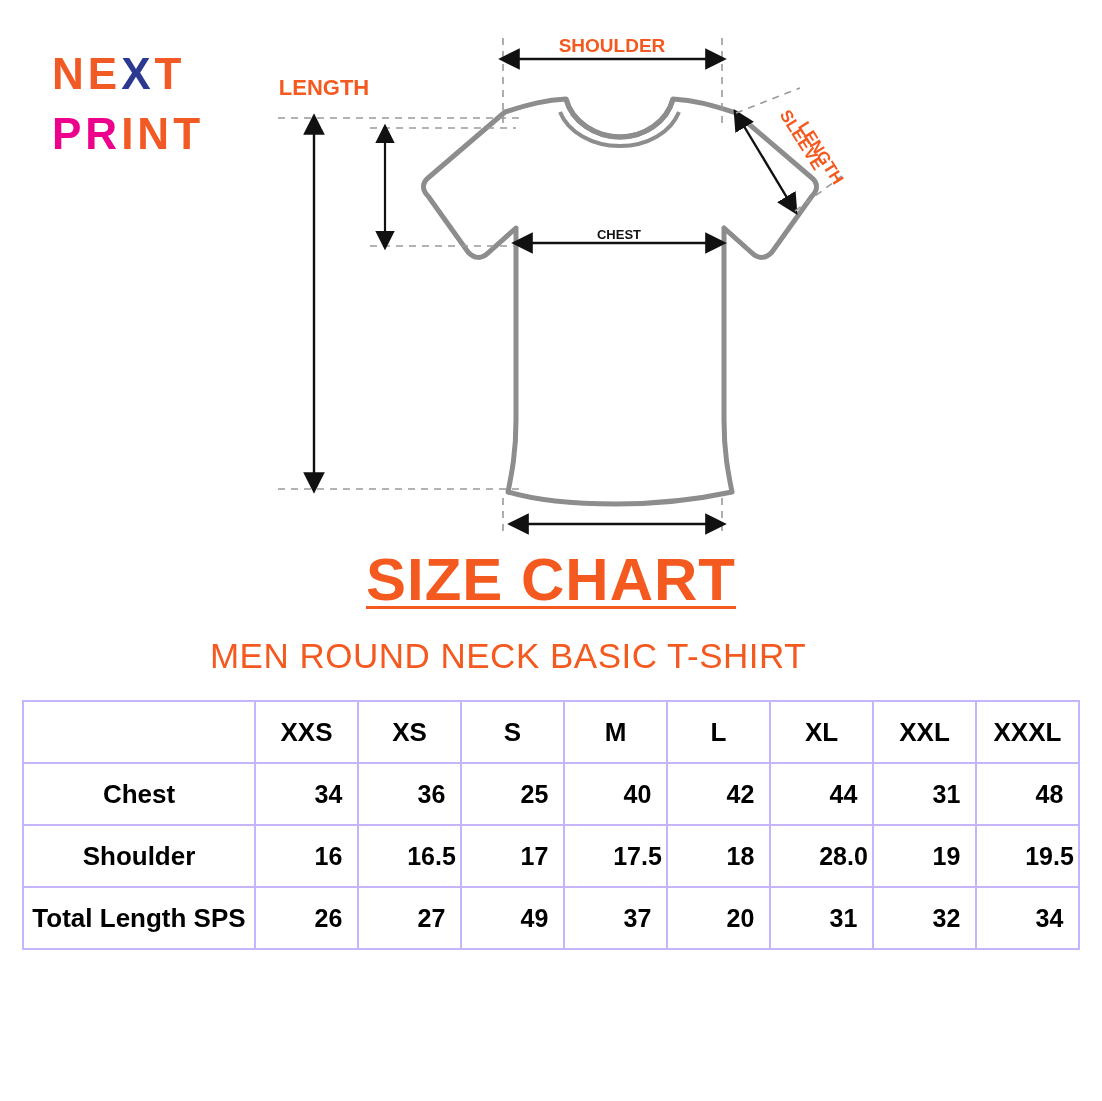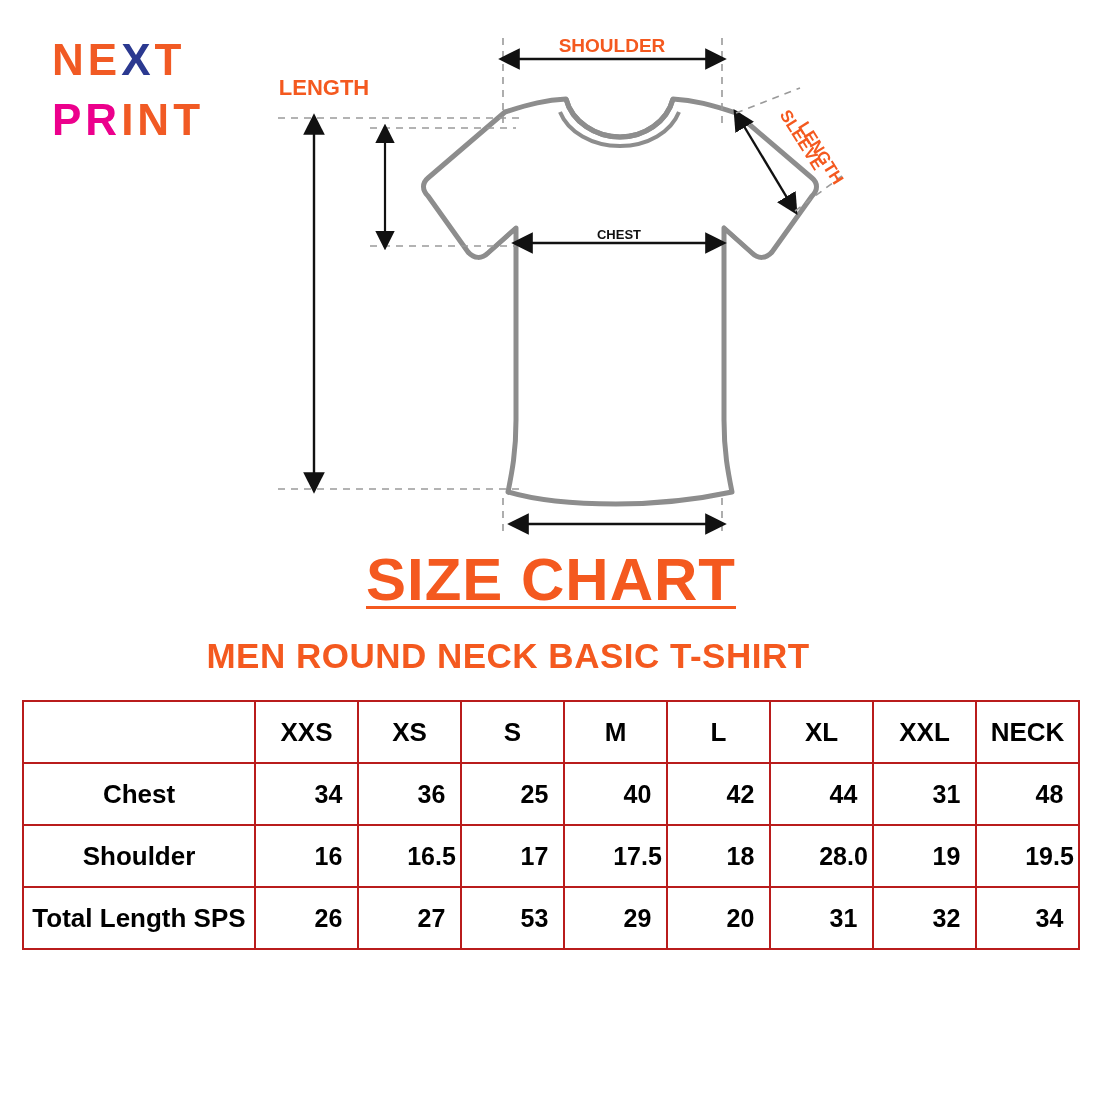--- a/index.html
+++ b/index.html
@@ -18,21 +18,21 @@
     position: relative;
     width: 1102px;
     height: 1101px;
     background: #ffffff;
   }
 
   
   .logo {
     position: absolute;
     left: 52px;
-    top: 38px;
+    top: 52px;
     width: 220px;
     height: 115px;
   }
   .logo-next {
     font-size: 44px;
     font-weight: bold;
     letter-spacing: 4px;
     color: #f15a24;
     line-height: 1;
     position: relative;
@@ -77,39 +77,39 @@
     text-decoration-thickness: 3px;
     text-underline-offset: 6px;
   }
   .subtitle {
     position: absolute;
     left: 0;
     top: 636px;
     width: 1016px;
     text-align: center;
     font-size: 35px;
-    font-weight: bold;
+    font-weight: normal;
     color: #f4591f;
     letter-spacing: 0.5px;
   }
 
   
   .table-wrap {
     position: absolute;
     left: 22px;
     top: 700px;
     width: 1058px;
   }
   table.size-table {
     border-collapse: collapse;
     width: 1058px;
     table-layout: fixed;
   }
   table.size-table td, table.size-table th {
-    border: 2px solid #b91c1c;
+    border: 2px solid #c4b5fd;
     text-align: center;
     font-weight: bold;
     color: #000000;
     height: 60px;
     padding: 0;
   }
   table.size-table th {
     font-size: 26px;
   }
   table.size-table td.rowlabel {
@@ -235,21 +235,21 @@
       <thead>
         <tr>
           <th class="corner"></th>
           <th>XXS</th>
           <th>XS</th>
           <th>S</th>
           <th>M</th>
           <th>L</th>
           <th>XL</th>
           <th>XXL</th>
-          <th>NECK</th>
+          <th>XXXL</th>
         </tr>
       </thead>
       <tbody>
         <tr>
           <td class="rowlabel">Chest</td>
           <td class="val">34</td>
           <td class="val">36</td>
           <td class="val">25</td>
           <td class="val">40</td>
           <td class="val">42</td>
@@ -265,22 +265,22 @@
           <td class="val">17.5</td>
           <td class="val">18</td>
           <td class="val">28.0</td>
           <td class="val">19</td>
           <td class="val">19.5</td>
         </tr>
         <tr>
           <td class="rowlabel">Total Length SPS</td>
           <td class="val">26</td>
           <td class="val">27</td>
-          <td class="val">53</td>
-          <td class="val">29</td>
+          <td class="val">49</td>
+          <td class="val">37</td>
           <td class="val">20</td>
           <td class="val">31</td>
           <td class="val">32</td>
           <td class="val">34</td>
         </tr>
       </tbody>
     </table>
   </div>
 
 </div>

